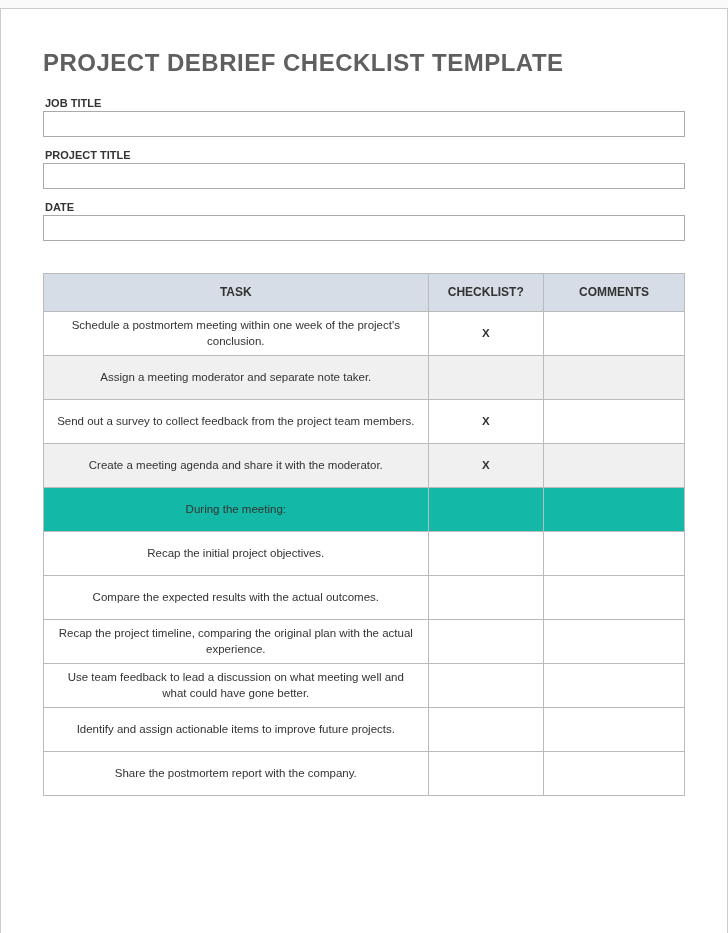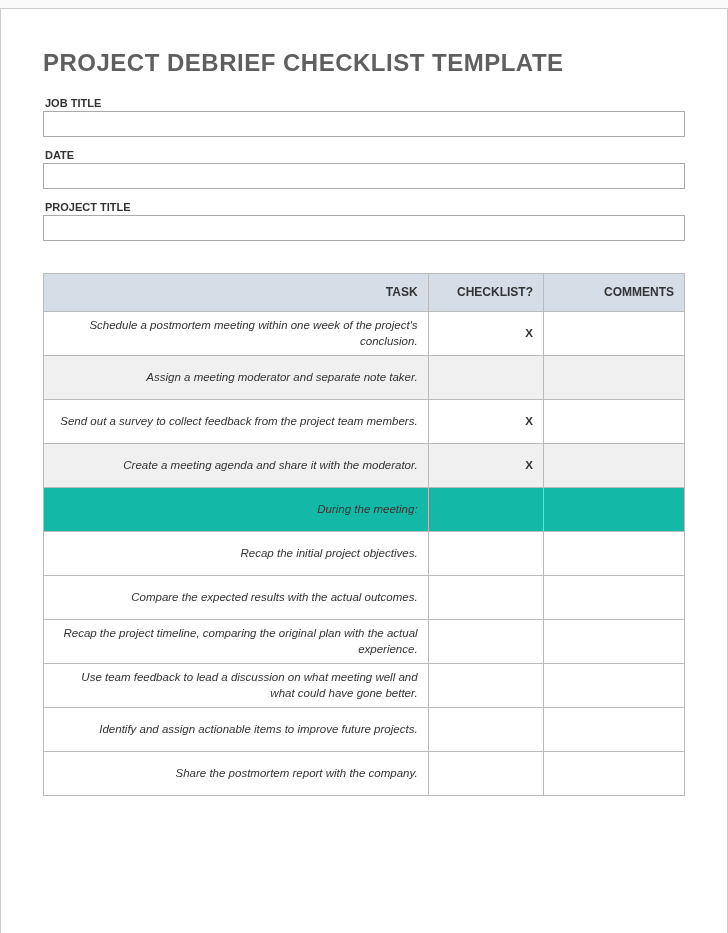--- a/index.html
+++ b/index.html
@@ -47,21 +47,21 @@
   }
   .spacer { height: 20px; }
   table.tasks {
     width: 100%;
     border-collapse: collapse;
     table-layout: fixed;
   }
   table.tasks th, table.tasks td {
     border: 1px solid #bbb;
     padding: 4px 10px;
-    text-align: right;
+    text-align: center;
     vertical-align: middle;
     font-size: 11.5px;
     line-height: 1.35;
   }
   table.tasks th {
     background: #d6dde6;
     font-weight: bold;
     font-size: 12px;
     color: #333;
     height: 38px;
@@ -71,42 +71,42 @@
   th.col-comments { width: 22%; text-align: center; }
   td.cell-completed { text-align: center; font-weight: bold; }
   tr.alt td { background: #f0f0f0; }
   tr.section-row td {
     background: #14b8a6;
   }
   tr.section-row td.cell-completed,
   tr.section-row td.cell-comments {
     border-left: 1px solid #bbb;
   }
-  td.task-cell { height: 44px; font-style: italic; }
+  td.task-cell { height: 44px; }
 </style>
 </head>
 <body>
 
 <div class="page">
 
   <div class="doc-title">PROJECT DEBRIEF CHECKLIST TEMPLATE</div>
 
 
   <div class="field-group">
     <div class="field-label">JOB TITLE</div>
     <input class="field-input" type="text" value="" style="">
   </div>
 
   <div class="field-group">
-    <div class="field-label">DATE</div>
+    <div class="field-label">PROJECT TITLE</div>
     <input class="field-input" type="text" value="" style="">
   </div>
 
   <div class="field-group">
-    <div class="field-label">PROJECT TITLE</div>
+    <div class="field-label">DATE</div>
     <input class="field-input" type="text" value="" style="">
   </div>
 
   <div class="spacer"></div>
 
   <table class="tasks">
     <thead>
       <tr>
         <th class="col-task">TASK</th>
         <th class="col-completed">CHECKLIST?</th>

